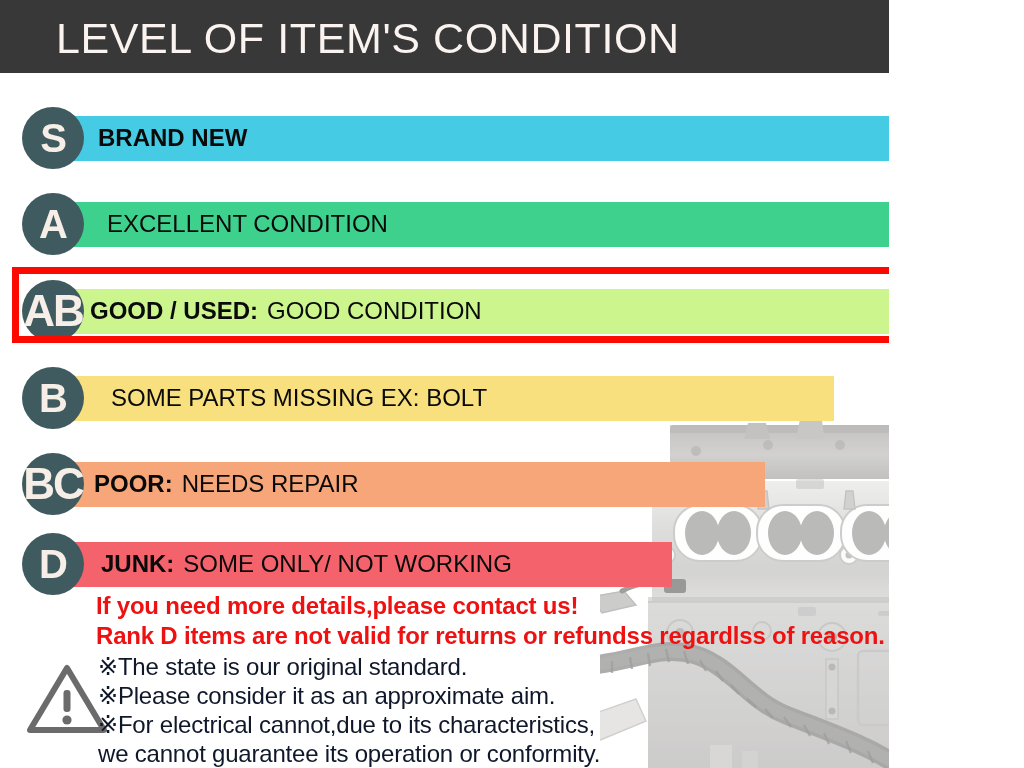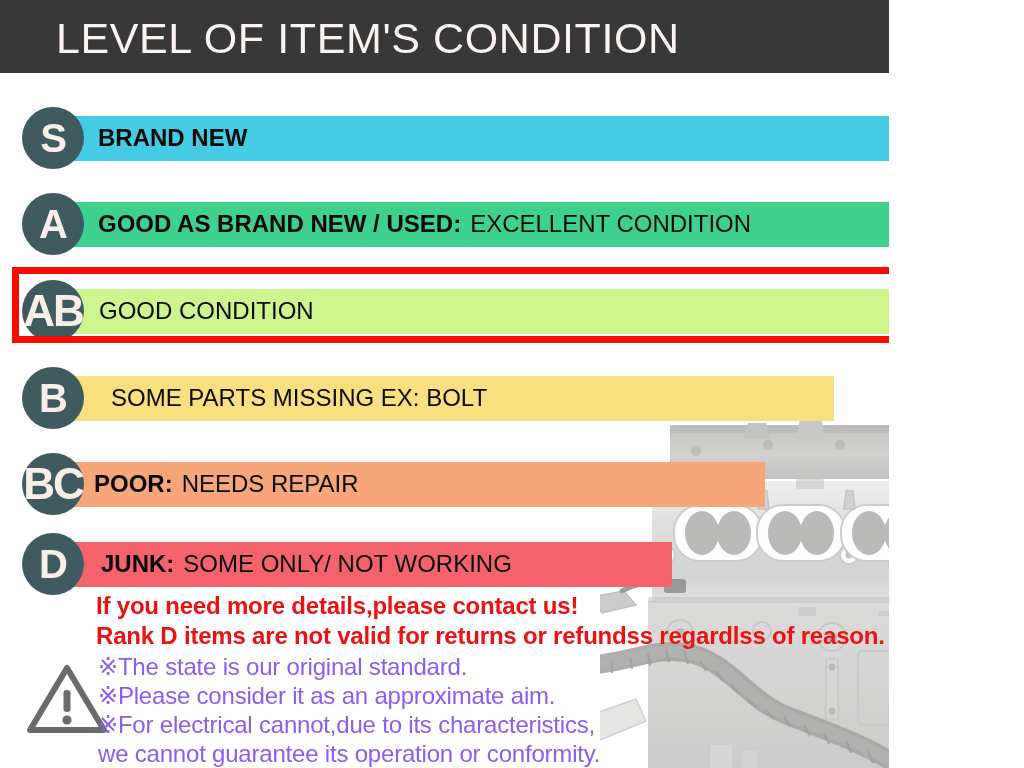--- a/index.html
+++ b/index.html
@@ -121,21 +121,21 @@
   }
   .warn-triangle svg { display: block; }
 
   
   .notes {
     position: absolute;
     left: 98px; top: 652px;
     z-index: 6;
   }
   .notes .note-line {
-    color: #8b5cf6;
+    color: #0f172a;
     font-size: 24px;
     font-weight: 400;
     line-height: 29px;
     white-space: nowrap;
     letter-spacing: -0.2px;
   }
 </style>
 </head>
 <body>
 
@@ -301,32 +301,32 @@
       <span class="bold">BRAND NEW</span>
     </div>
   </div>
 
   <div class="rank-row" style="top:193px">
     <div class="rank-bar" style="width:903px; background:#3ed18d;"></div>
     <div class="rank-badge">
       <span>A</span>
     </div>
     <div class="rank-text" style="left:98px">
-      <span class="bold">GOOD AS BRAND NEW / USED:</span>
       <span style="width:9px">&nbsp;</span>
       <span class="reg">EXCELLENT CONDITION</span>
     </div>
   </div>
 
   <div class="rank-row" style="top:280px">
     <div class="rank-bar" style="width:838px; background:#cdf58d;"></div>
     <div class="rank-badge two-letter">
       <span>AB</span>
     </div>
     <div class="rank-text" style="left:90px">
+      <span class="bold">GOOD / USED:</span>
       <span style="width:9px">&nbsp;</span>
       <span class="reg">GOOD CONDITION</span>
     </div>
   </div>
   <div class="highlight-box"></div>
 
   <div class="rank-row" style="top:367px">
     <div class="rank-bar" style="width:782px; background:#f8e07e;"></div>
     <div class="rank-badge">
       <span>B</span>

